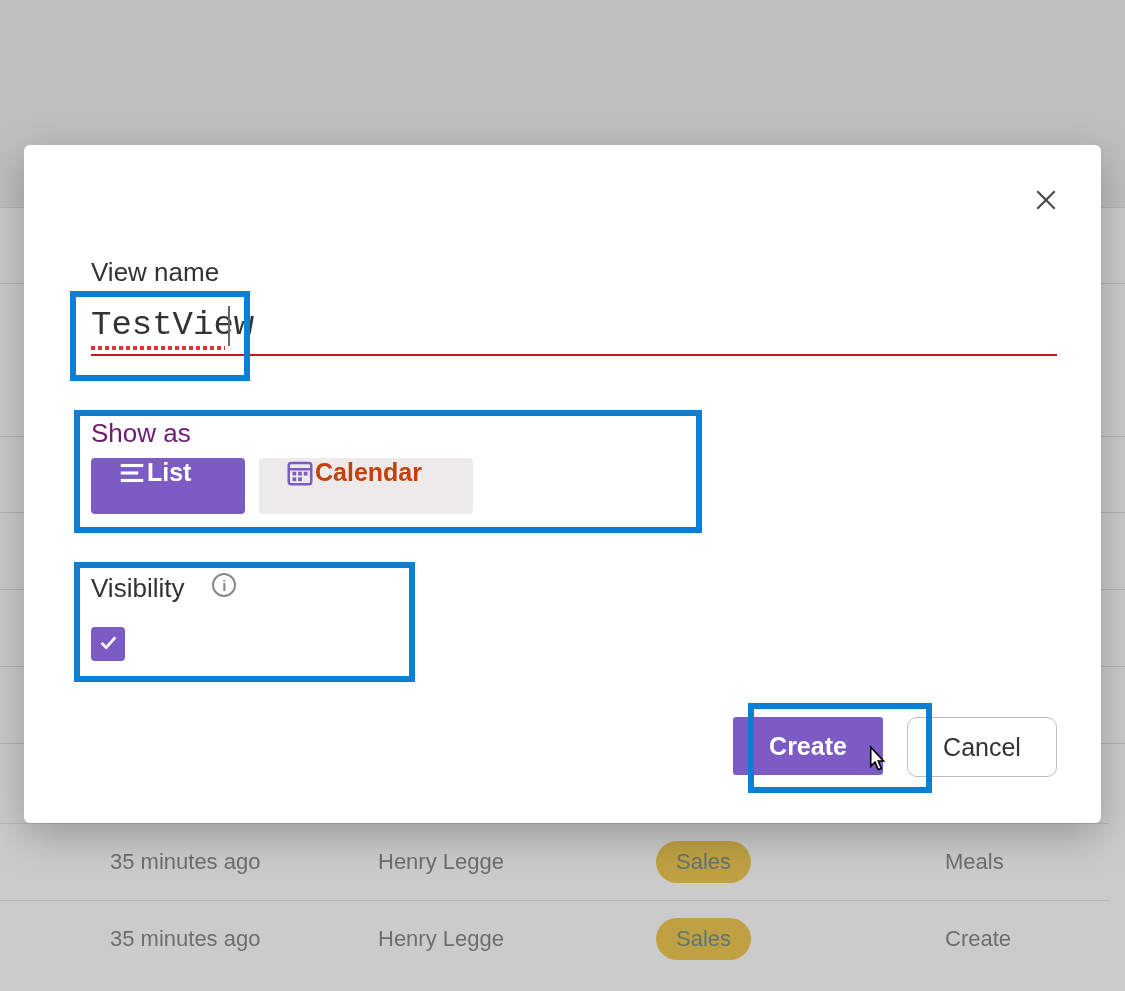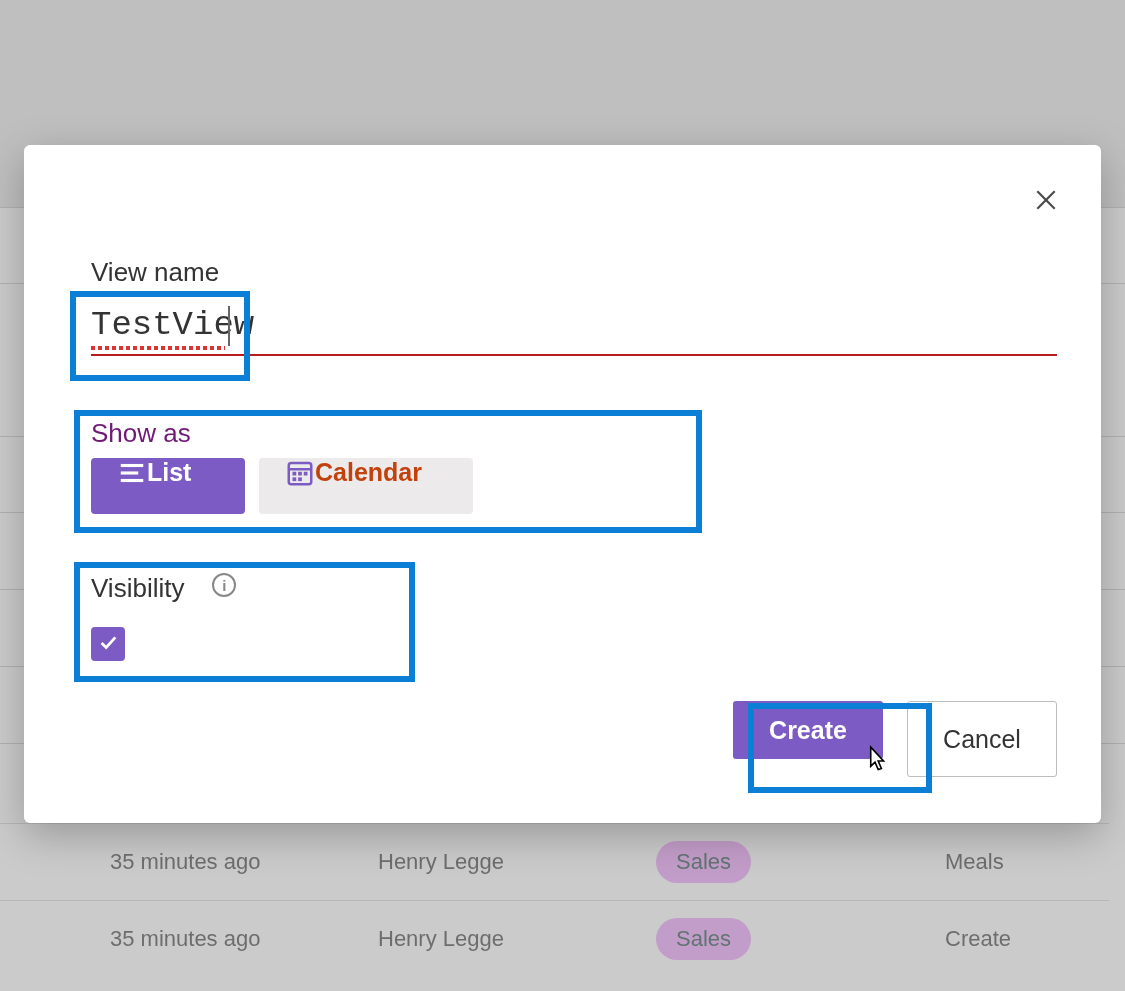--- a/index.html
+++ b/index.html
@@ -27,21 +27,21 @@
     color: #555;
   }
   .bg-row .c-time { position: absolute; left: 110px; }
   .bg-row .c-name { position: absolute; left: 378px; }
   .bg-row .c-tag  { position: absolute; left: 656px; }
   .bg-row .c-cat  { position: absolute; left: 945px; text-align: right; }
   .pill {
     display: inline-block;
     padding: 8px 20px;
     border-radius: 999px;
-    background: #f0abfc;
+    background: #eab308;
     color: #3f615c;
     font-size: 22px;
   }
 
   
   .grey-panel {
     position: absolute; top: 0; left: 0; right: 0; height: 207px;
     background: #e9e9e9;
   }
   
@@ -148,24 +148,24 @@
     position: absolute; right: 44px; bottom: 46px;
     display: flex; gap: 24px; 
   }
   .btn-create {
     width: 150px; height: 58px;
     background: #7c5cc4; color: #fff;
     font-size: 25px; font-weight: 600;
     border: none; border-radius: 3px; cursor: pointer;
   }
   .btn-cancel {
-    width: 150px; height: 76px;
+    width: 150px; height: 60px;
     background: #fff; color: #333;
     font-size: 25px;
-    border: 1px solid #bdbdbd; border-radius: 3px; cursor: pointer;
+    border: 1px solid #bdbdbd; border-radius: 10px; cursor: pointer;
   }
 
   
   .anno {
     position: absolute;
     border: 6px solid #0b7ed6;
     pointer-events: none;
   }
   .anno1 { left: 46px;  top: 146px; width: 180px; height: 90px; }
   .anno2 { left: 50px;  top: 265px; width: 628px; height: 123px; }

